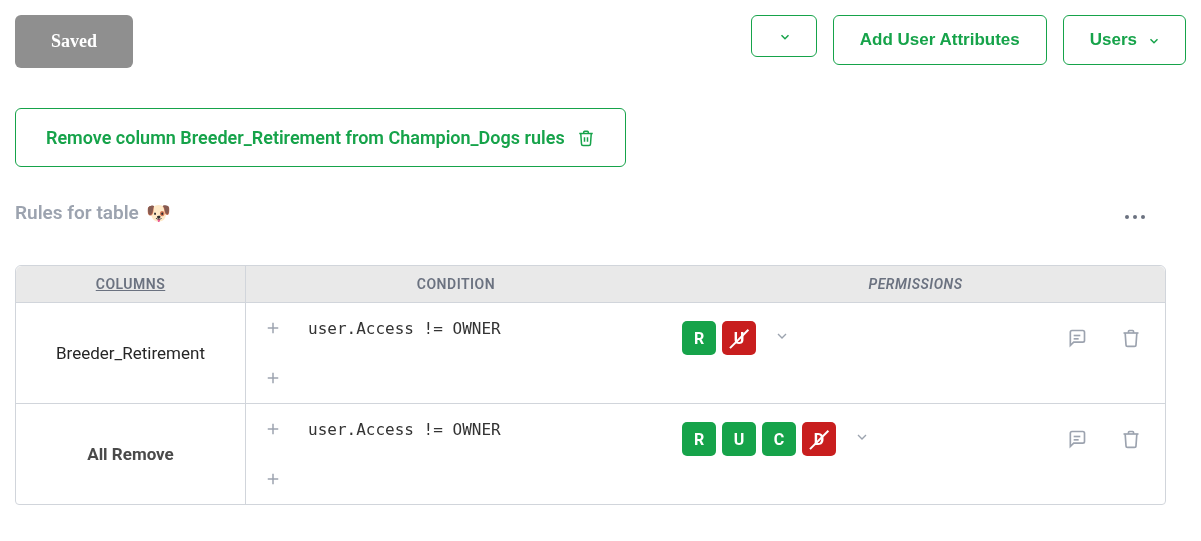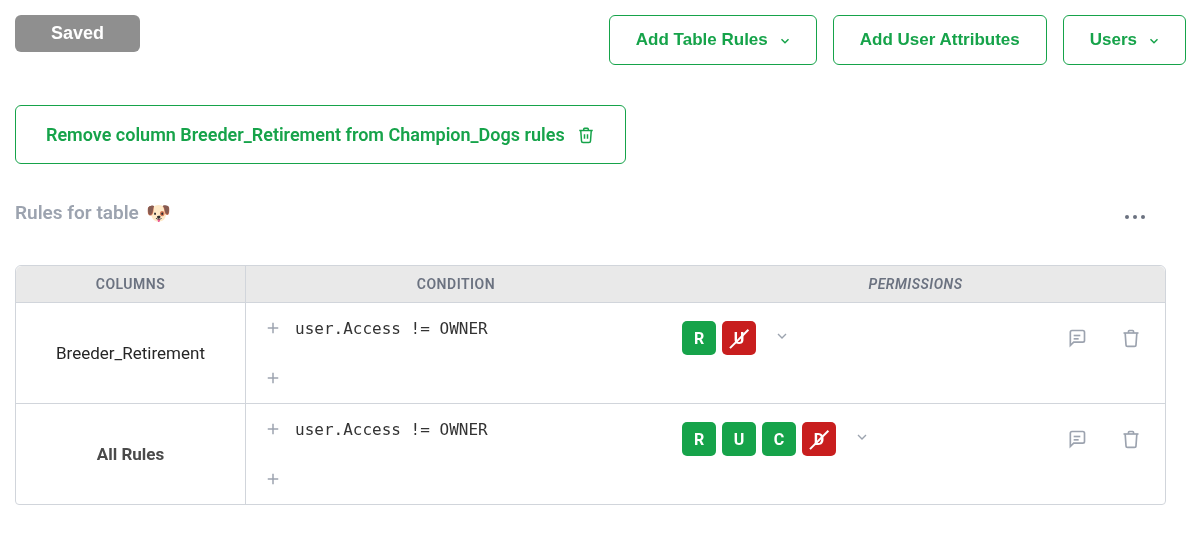--- a/index.html
+++ b/index.html
@@ -16,24 +16,25 @@
       display: flex;
       align-items: flex-start;
       gap: 16px;
       margin-bottom: 40px;
     }
     .saved-btn {
       background: #8f8f8f;
       color: #fff;
       border: none;
       border-radius: 6px;
-      padding: 8px 36px;
+      padding: 16px 36px;
       font-size: 18px;
       font-weight: 600;
       cursor: default;
+      font-family: Liberation Serif, serif;
     }
     .spacer { flex: 1; }
     .green-btn {
       background: #fff;
       color: #16a34a;
       border: 1px solid #16a34a;
       border-radius: 6px;
       padding: 14px 26px;
       font-size: 17px;
       font-weight: 600;
@@ -124,20 +125,21 @@
       font-weight: 600;
       letter-spacing: 0.5px;
       padding: 10px 12px;
       text-align: center;
       border-bottom: 1px solid #d1d5db;
     }
     .rules-table thead th:first-child {
       border-right: 1px solid #d1d5db;
       width: 230px;
       border-top-left-radius: 6px;
+      text-decoration: underline;
     }
     .rules-table thead th:last-child {
       border-top-right-radius: 6px;
       font-style: italic;
     }
     .rules-table thead th.cond-col { width: 420px; }
     .rules-table tbody td {
       padding: 0;
       vertical-align: top;
       border-bottom: 1px solid #d1d5db;
@@ -152,21 +154,21 @@
       padding: 0 16px;
     }
     .col-name-cell.bold { font-weight: 700; color:#4a4a4a;}
     .cond-group {
       display: flex;
       flex-direction: column;
     }
     .cond-row {
       display: flex;
       align-items: center;
-      gap: 11px;
+      gap: 24px;
       padding: 14px 16px;
       min-height: 50px;
     }
     .plus-btn {
       width: 22px;
       height: 22px;
       color: #9ca3af;
       cursor: pointer;
       display: flex;
       align-items: center;
@@ -239,21 +241,20 @@
   </style>
 </head>
 <body>
 
 
 
 <div class="top-bar">
   <button class="saved-btn">Saved</button>
   <div class="spacer"></div>
   <button class="green-btn">
-    <span>Add Table Rules</span>
     <span class="chevron-down">
       <svg width="14" height="14" viewBox="0 0 24 24" fill="none" stroke="#16a34a" stroke-width="2.5">
           <polyline points="6 9 12 15 18 9"></polyline>
         </svg>
     </span>
   </button>
   <button class="green-btn">
     <span>Add User Attributes</span>
   </button>
   <button class="green-btn">
@@ -348,21 +349,21 @@
                 <svg width="20" height="20" viewBox="0 0 24 24" fill="none" stroke="#9ca3af" stroke-width="2">
                   <polyline points="3 6 5 6 21 6"></polyline>
                   <path d="M19 6l-1 14a2 2 0 0 1-2 2H8a2 2 0 0 1-2-2L5 6"></path>
                   <path d="M9 6V4a1 1 0 0 1 1-1h4a1 1 0 0 1 1 1v2"></path>
                 </svg>
               </div>
             </div>
           </td>
         </tr>
         <tr>
-          <td class="col-name-cell bold">All Rules</td>
+          <td class="col-name-cell bold">All Remove</td>
           <td>
             <div class="cond-group">
               <div class="cond-row">
                 <div class="plus-btn">
                   <svg width="18" height="18" viewBox="0 0 24 24" fill="none" stroke="#9ca3af" stroke-width="2">
                     <line x1="12" y1="5" x2="12" y2="19"></line>
                     <line x1="5" y1="12" x2="19" y2="12"></line>
                   </svg>
                 </div>
                 <span class="cond-text">user.Access != OWNER</span>

